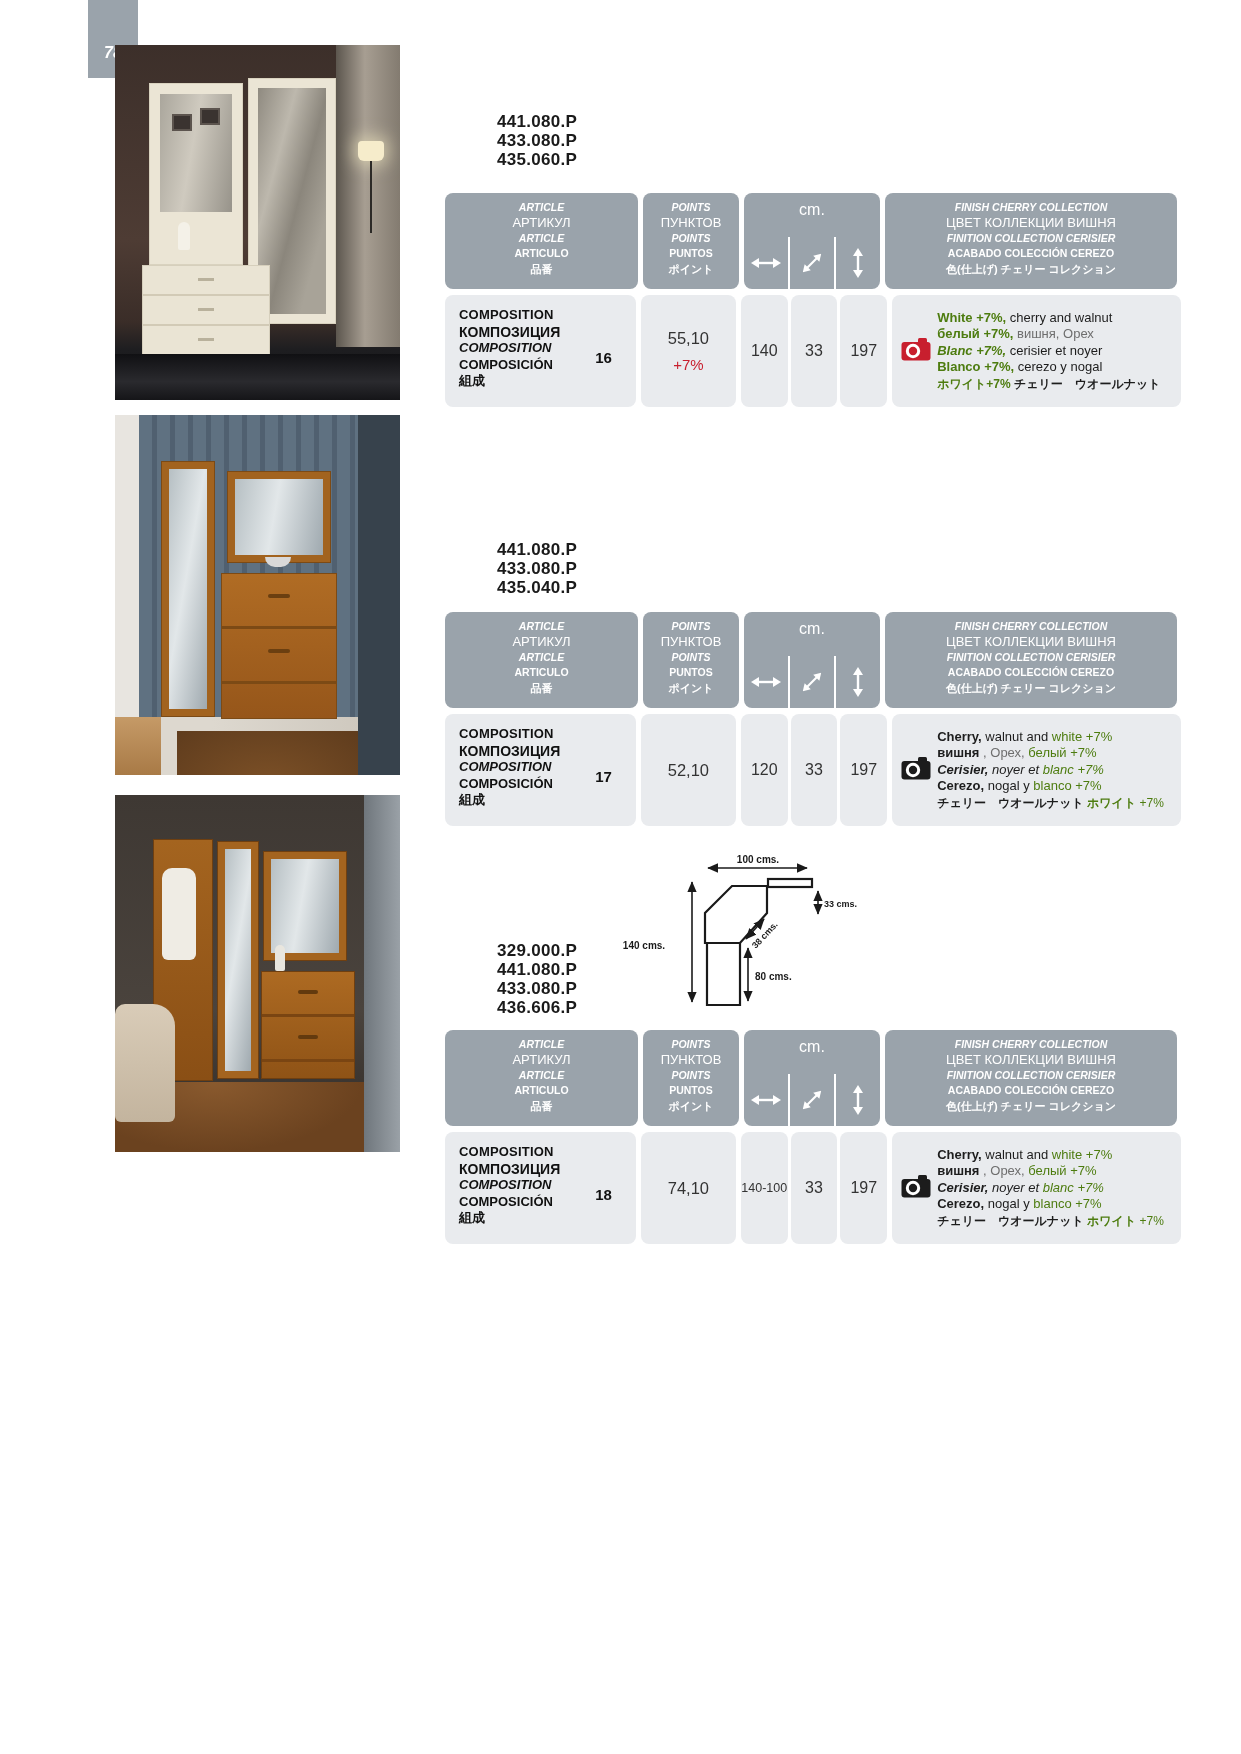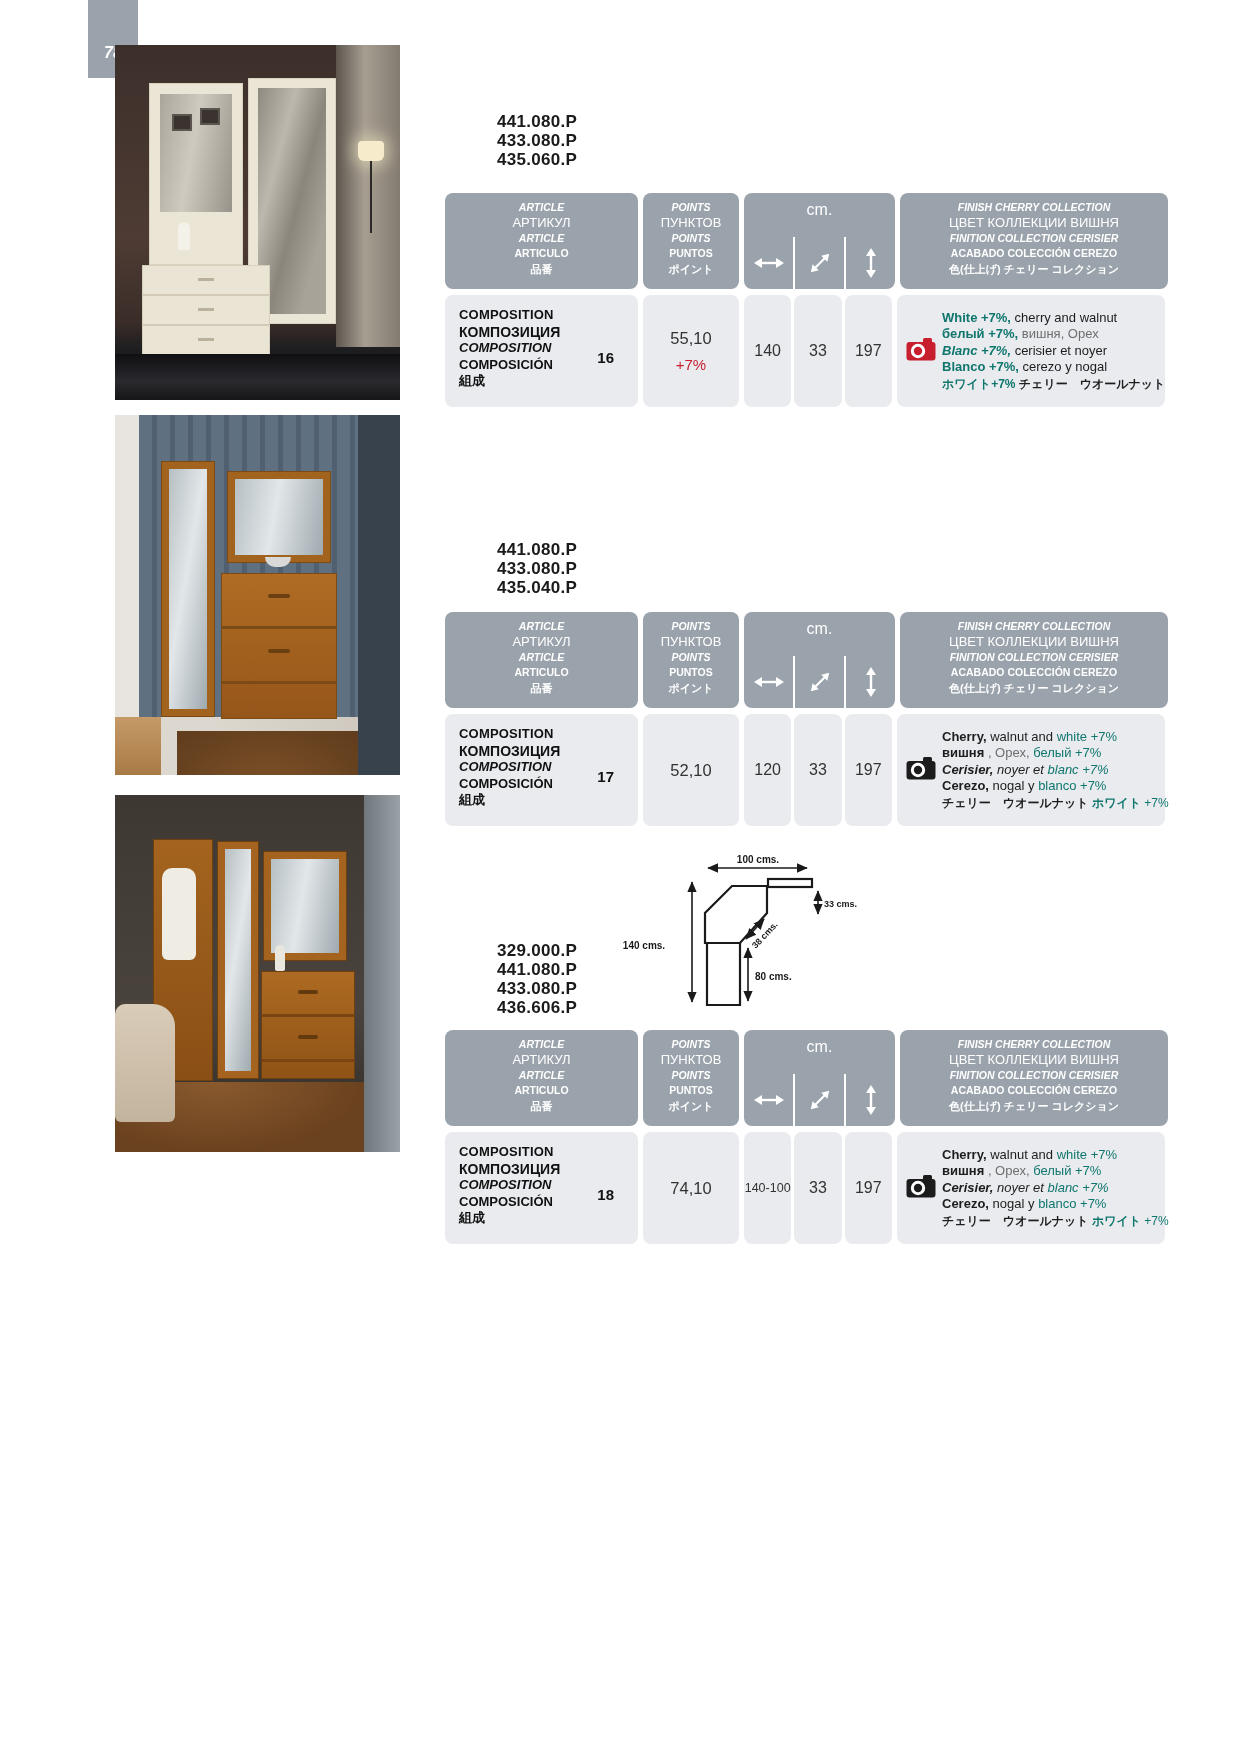--- a/index.html
+++ b/index.html
@@ -19,22 +19,22 @@
   
   .ctable{position:absolute;left:445px;width:736px;}
   .trow{display:flex;gap:5px;}
   .thead .hbox{background:#9aa3ab;border-radius:8px;color:#fff;text-align:center;
                box-sizing:border-box;height:96px;position:relative;}
   .cell{background:#e9ebee;border-radius:8px;box-sizing:border-box;}
   .tbody{margin-top:6px;height:112px;}
   .tbody .cell{height:112px;}
   .col-article{width:193px;}
   .col-points{width:96px;}
-  .col-cm{width:151px;}
-  .col-finish{width:268px;}
+  .col-cm{width:136px;}
+  .col-finish{width:292px;}
   .thead .col-article,.thead .col-points,.thead .col-finish{padding-top:7px;}
   .h0,.h2{font-size:10.5px;font-weight:700;font-style:italic;line-height:15px;}
   .h1{font-size:13px;font-weight:400;line-height:16px;}
   .h3{font-size:10.5px;font-weight:700;line-height:15px;}
   .h4{font-size:11px;font-weight:700;line-height:16px;}
 
   .cmlabel{font-size:16px;margin-top:8px;}
   .cmarrows{position:absolute;left:0;right:0;bottom:0;height:52px;display:flex;}
   .cmarrows .a{flex:1;display:flex;align-items:center;justify-content:center;}
   .cmarrows .a + .a{border-left:2px solid #fff;}
@@ -56,21 +56,21 @@
   .cmcells{width:148px;display:flex;gap:3px;}
   .cmcell{flex:1;display:flex;align-items:center;justify-content:center;
           font-size:16px;color:#333;}
   .cmcell.small{font-size:12.5px;}
 
   .fin{display:flex;align-items:center;padding:6px 6px 6px 9px;}
   .cam{flex:0 0 36px;}
   .fin-lines{flex:1;color:#1d1d1d;}
   .fl{font-size:13px;line-height:16.6px;white-space:nowrap;}
   .flj{font-size:12px;}
-  .fr{color:#0f766e;}
+  .fr{color:#4d7c0f;}
   .fb{font-weight:700;}
   .fi{font-style:italic;}
   .fg{color:#6e6e6e;}
 
   
   .photo{position:absolute;left:115px;width:285px;overflow:hidden;}
   .p1{top:45px;height:355px;background:linear-gradient(180deg,#3c2f2a 0%,#4e3c34 55%,#3a2d28 78%,#1d1d20 86%,#141416 100%);}
   .p1-right{position:absolute;right:0;top:0;width:64px;height:302px;background:linear-gradient(90deg,#5c564e,#a79e92 45%,#837b70);}
   .p1-lampshade{position:absolute;right:16px;top:96px;width:26px;height:20px;background:#f6eccb;border-radius:4px 4px 6px 6px;box-shadow:0 0 16px 5px rgba(246,236,195,.55);}
   .p1-lampstem{position:absolute;right:28px;top:116px;width:2px;height:72px;background:#2c2a27;}

